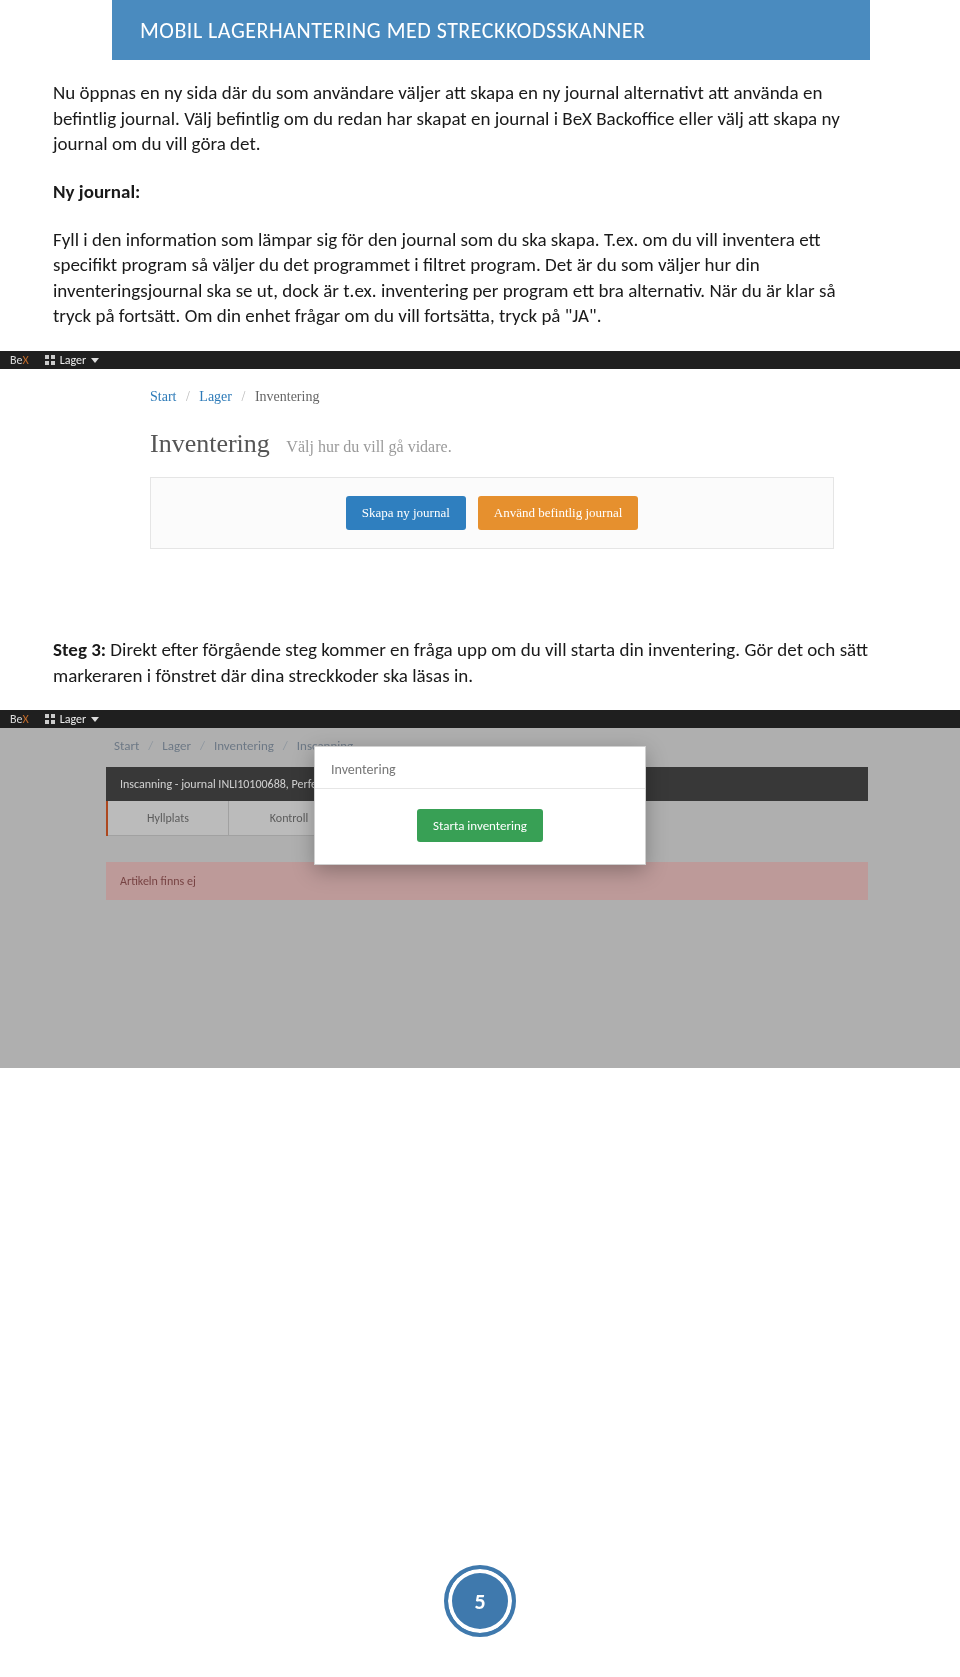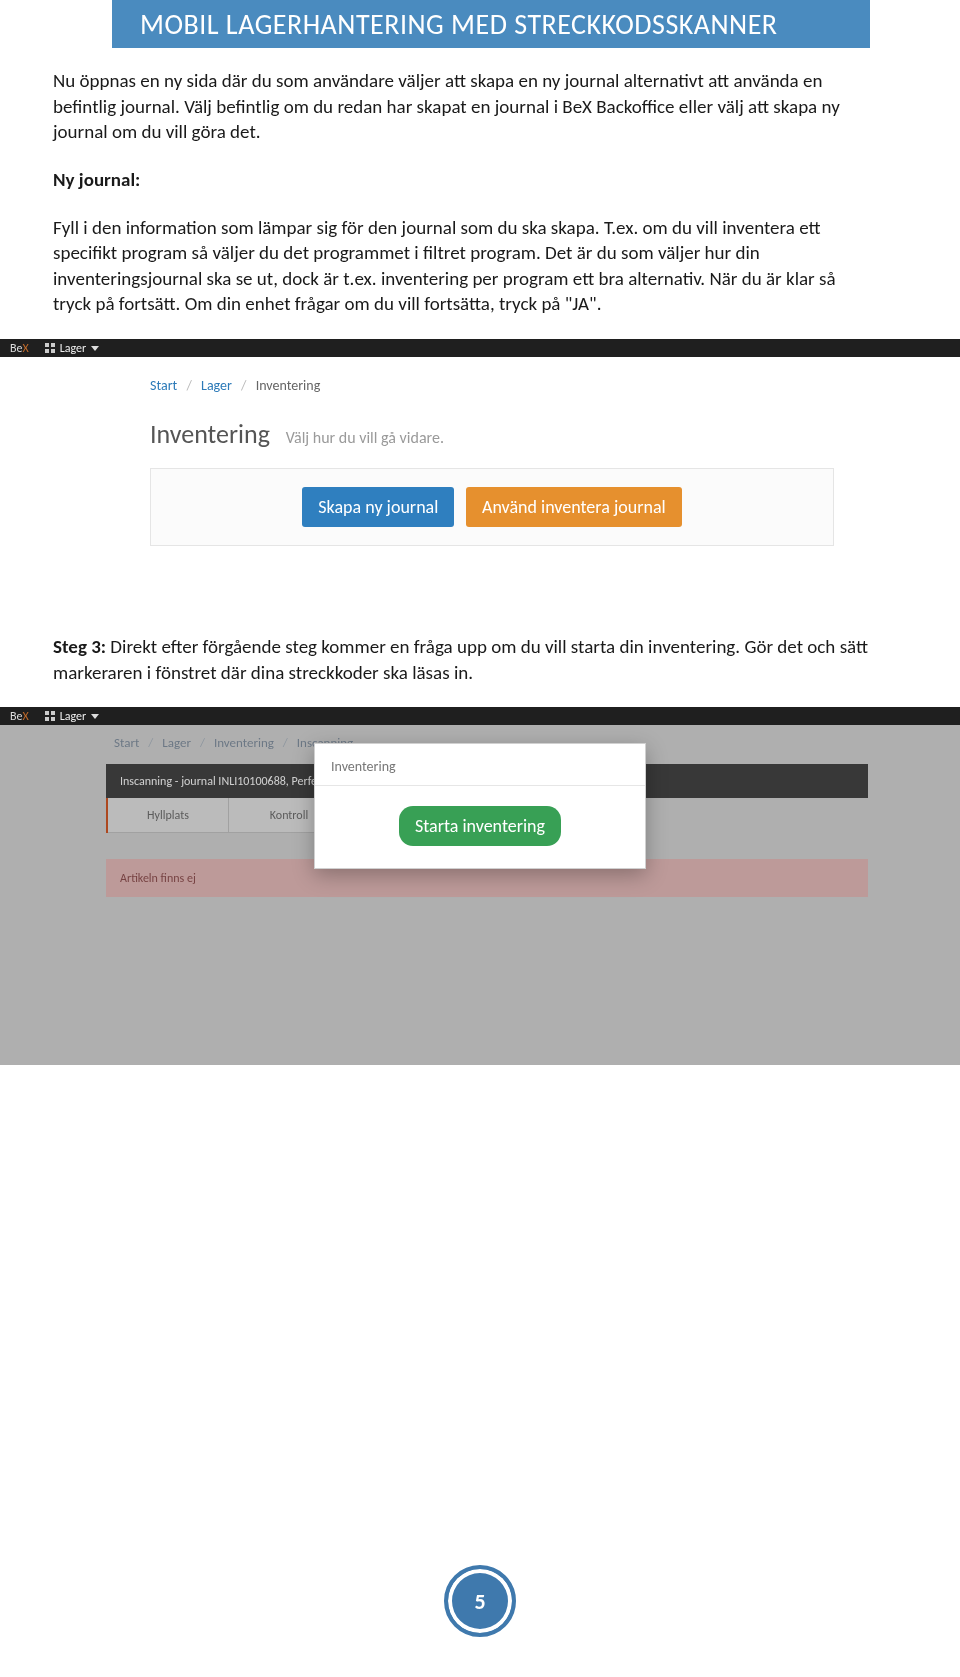--- a/index.html
+++ b/index.html
@@ -11,27 +11,27 @@
   }
   .page {
     width: 960px;
     margin: 0 auto;
     box-sizing: border-box;
     position: relative;
     min-height: 1677px;
   }
   .header-bar {
     background: #4a8bbf;
-    height: 48px;
+    height: 60px;
     margin: 0 90px 0 112px;
     display: flex;
     align-items: center;
     padding-left: 28px;
     color: #fff;
-    font-size: 28px;
+    font-size: 22px;
     letter-spacing: 0.5px;
   }
   .body-text {
     padding: 20px 90px 0 53px;
     font-size: 19px;
     line-height: 1.35;
     color: #1a1a1a;
   }
   .body-text p { margin: 0 0 22px 0; }
   .bold { font-weight: bold; }
@@ -73,20 +73,21 @@
     background:
       linear-gradient(#ccc,#ccc) 0 0/4px 4px no-repeat,
       linear-gradient(#ccc,#ccc) 6px 0/4px 4px no-repeat,
       linear-gradient(#ccc,#ccc) 0 6px/4px 4px no-repeat,
       linear-gradient(#ccc,#ccc) 6px 6px/4px 4px no-repeat;
   }
 
   .shot1-body {
     background: #fff;
     padding: 14px 16px 28px 0;
+    font-family: Liberation Serif, serif;
   }
   .shot-inner {
     margin: 0 110px 0 150px;
   }
   .bc {
     font-size: 14px;
     color: #888;
     padding: 6px 0 24px 0;
   }
   .bc .sep { color: #bbb; margin: 0 6px; }
@@ -104,29 +105,29 @@
   }
   .btnrow {
     border: 1px solid #e5e5e5;
     background: #fbfbfb;
     padding: 18px 0;
     text-align: center;
   }
   .btn {
     display: inline-block;
     color: #fff;
-    font-size: 18px;
+    font-size: 13px;
     padding: 9px 16px;
     border-radius: 3px;
     margin: 0 4px;
     cursor: pointer;
   }
   .btn-primary { background: #2f7fbf; }
   .btn-warn { background: #e6902e; }
-  .btn-success { background: #38a055; border-radius: 14px; }
+  .btn-success { background: #38a055; }
 
   
   .shot2-body {
     height: 340px;
     position: relative;
     background: #c5c5c5;
     border-top: none;
   }
   .shot2-inner {
     margin: 0 92px 0 106px;
@@ -248,21 +249,21 @@
           <span style="color:#2c7ab8">Lager</span>
           <span class="sep">/</span>
           <span class="cur">Inventering</span>
         </div>
         <div class="inv-title">
           <span>Inventering</span>
           <span class="sub">Välj hur du vill gå vidare.</span>
         </div>
         <div class="btnrow">
           <span class="btn btn-primary">Skapa ny journal</span>
-          <span class="btn btn-warn">Använd inventera journal</span>
+          <span class="btn btn-warn">Använd befintlig journal</span>
         </div>
       </div>
     </div>
   </div>
 
   <div class="body-text">
     <p>
       <span class="bold">Steg 3:</span><span> Direkt efter förgående steg kommer en fråga upp om du vill starta din inventering. Gör det och sätt markeraren i fönstret där dina streckkoder ska läsas in.</span>
     </p>
   </div>

